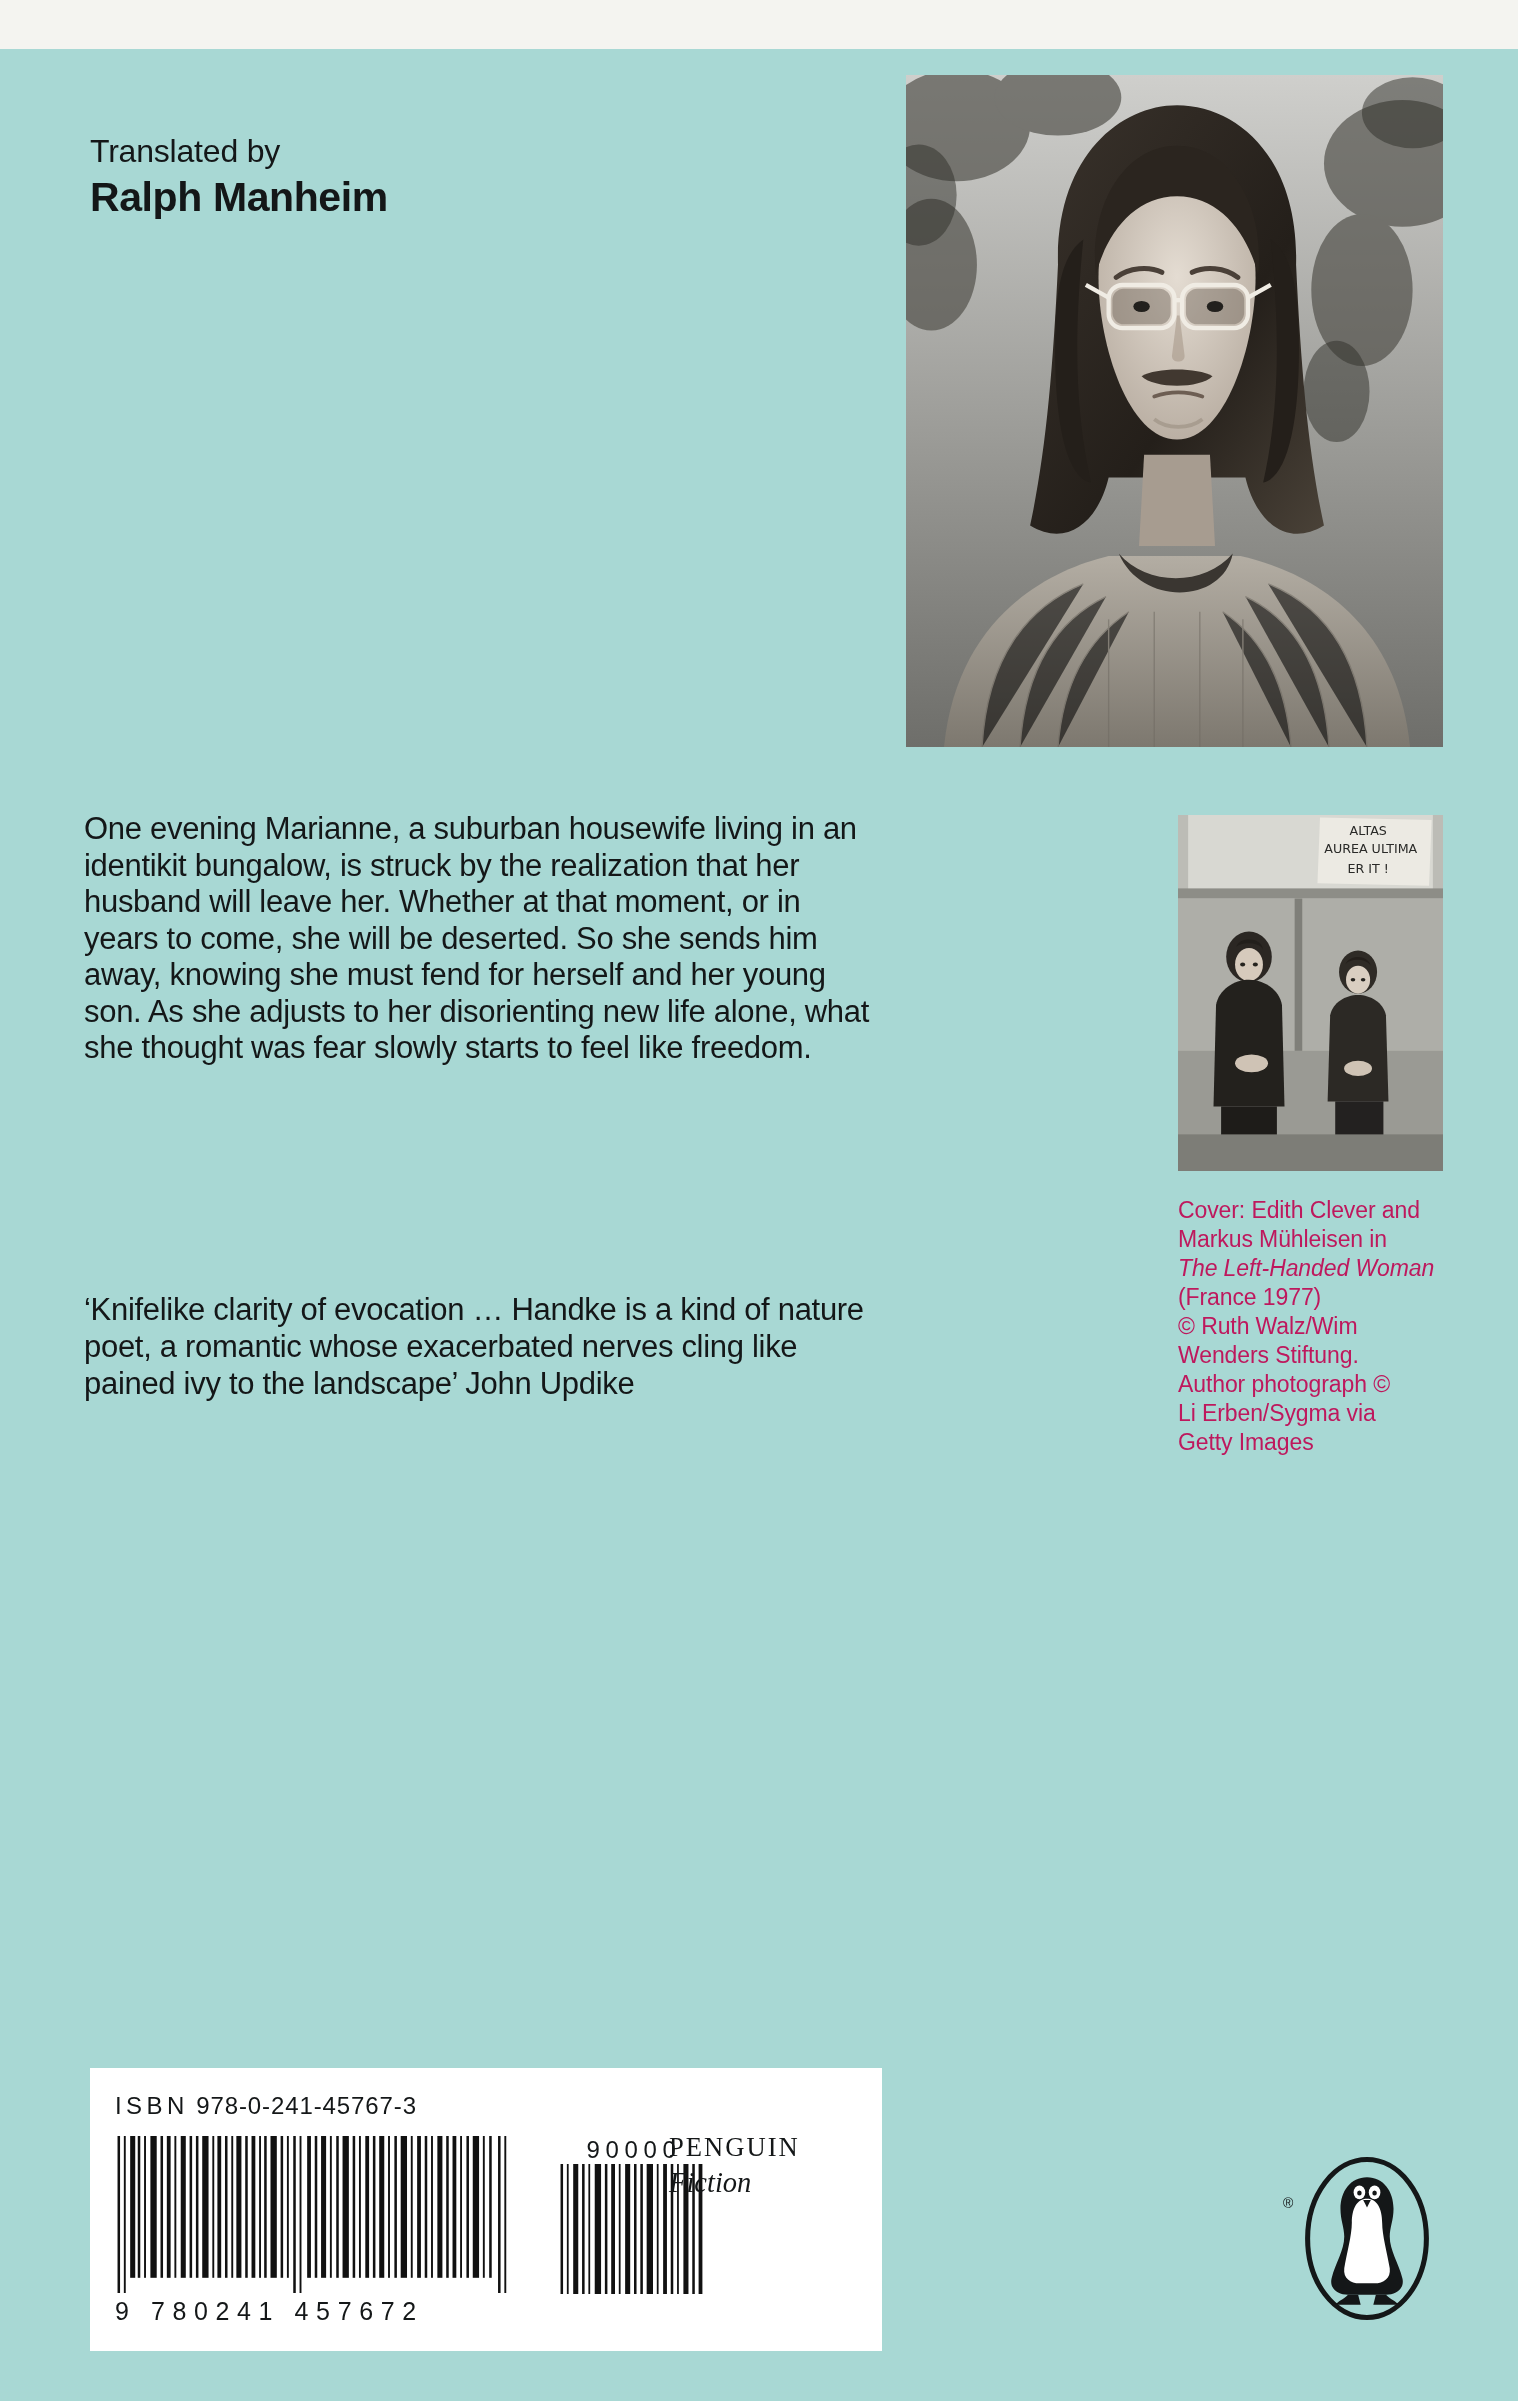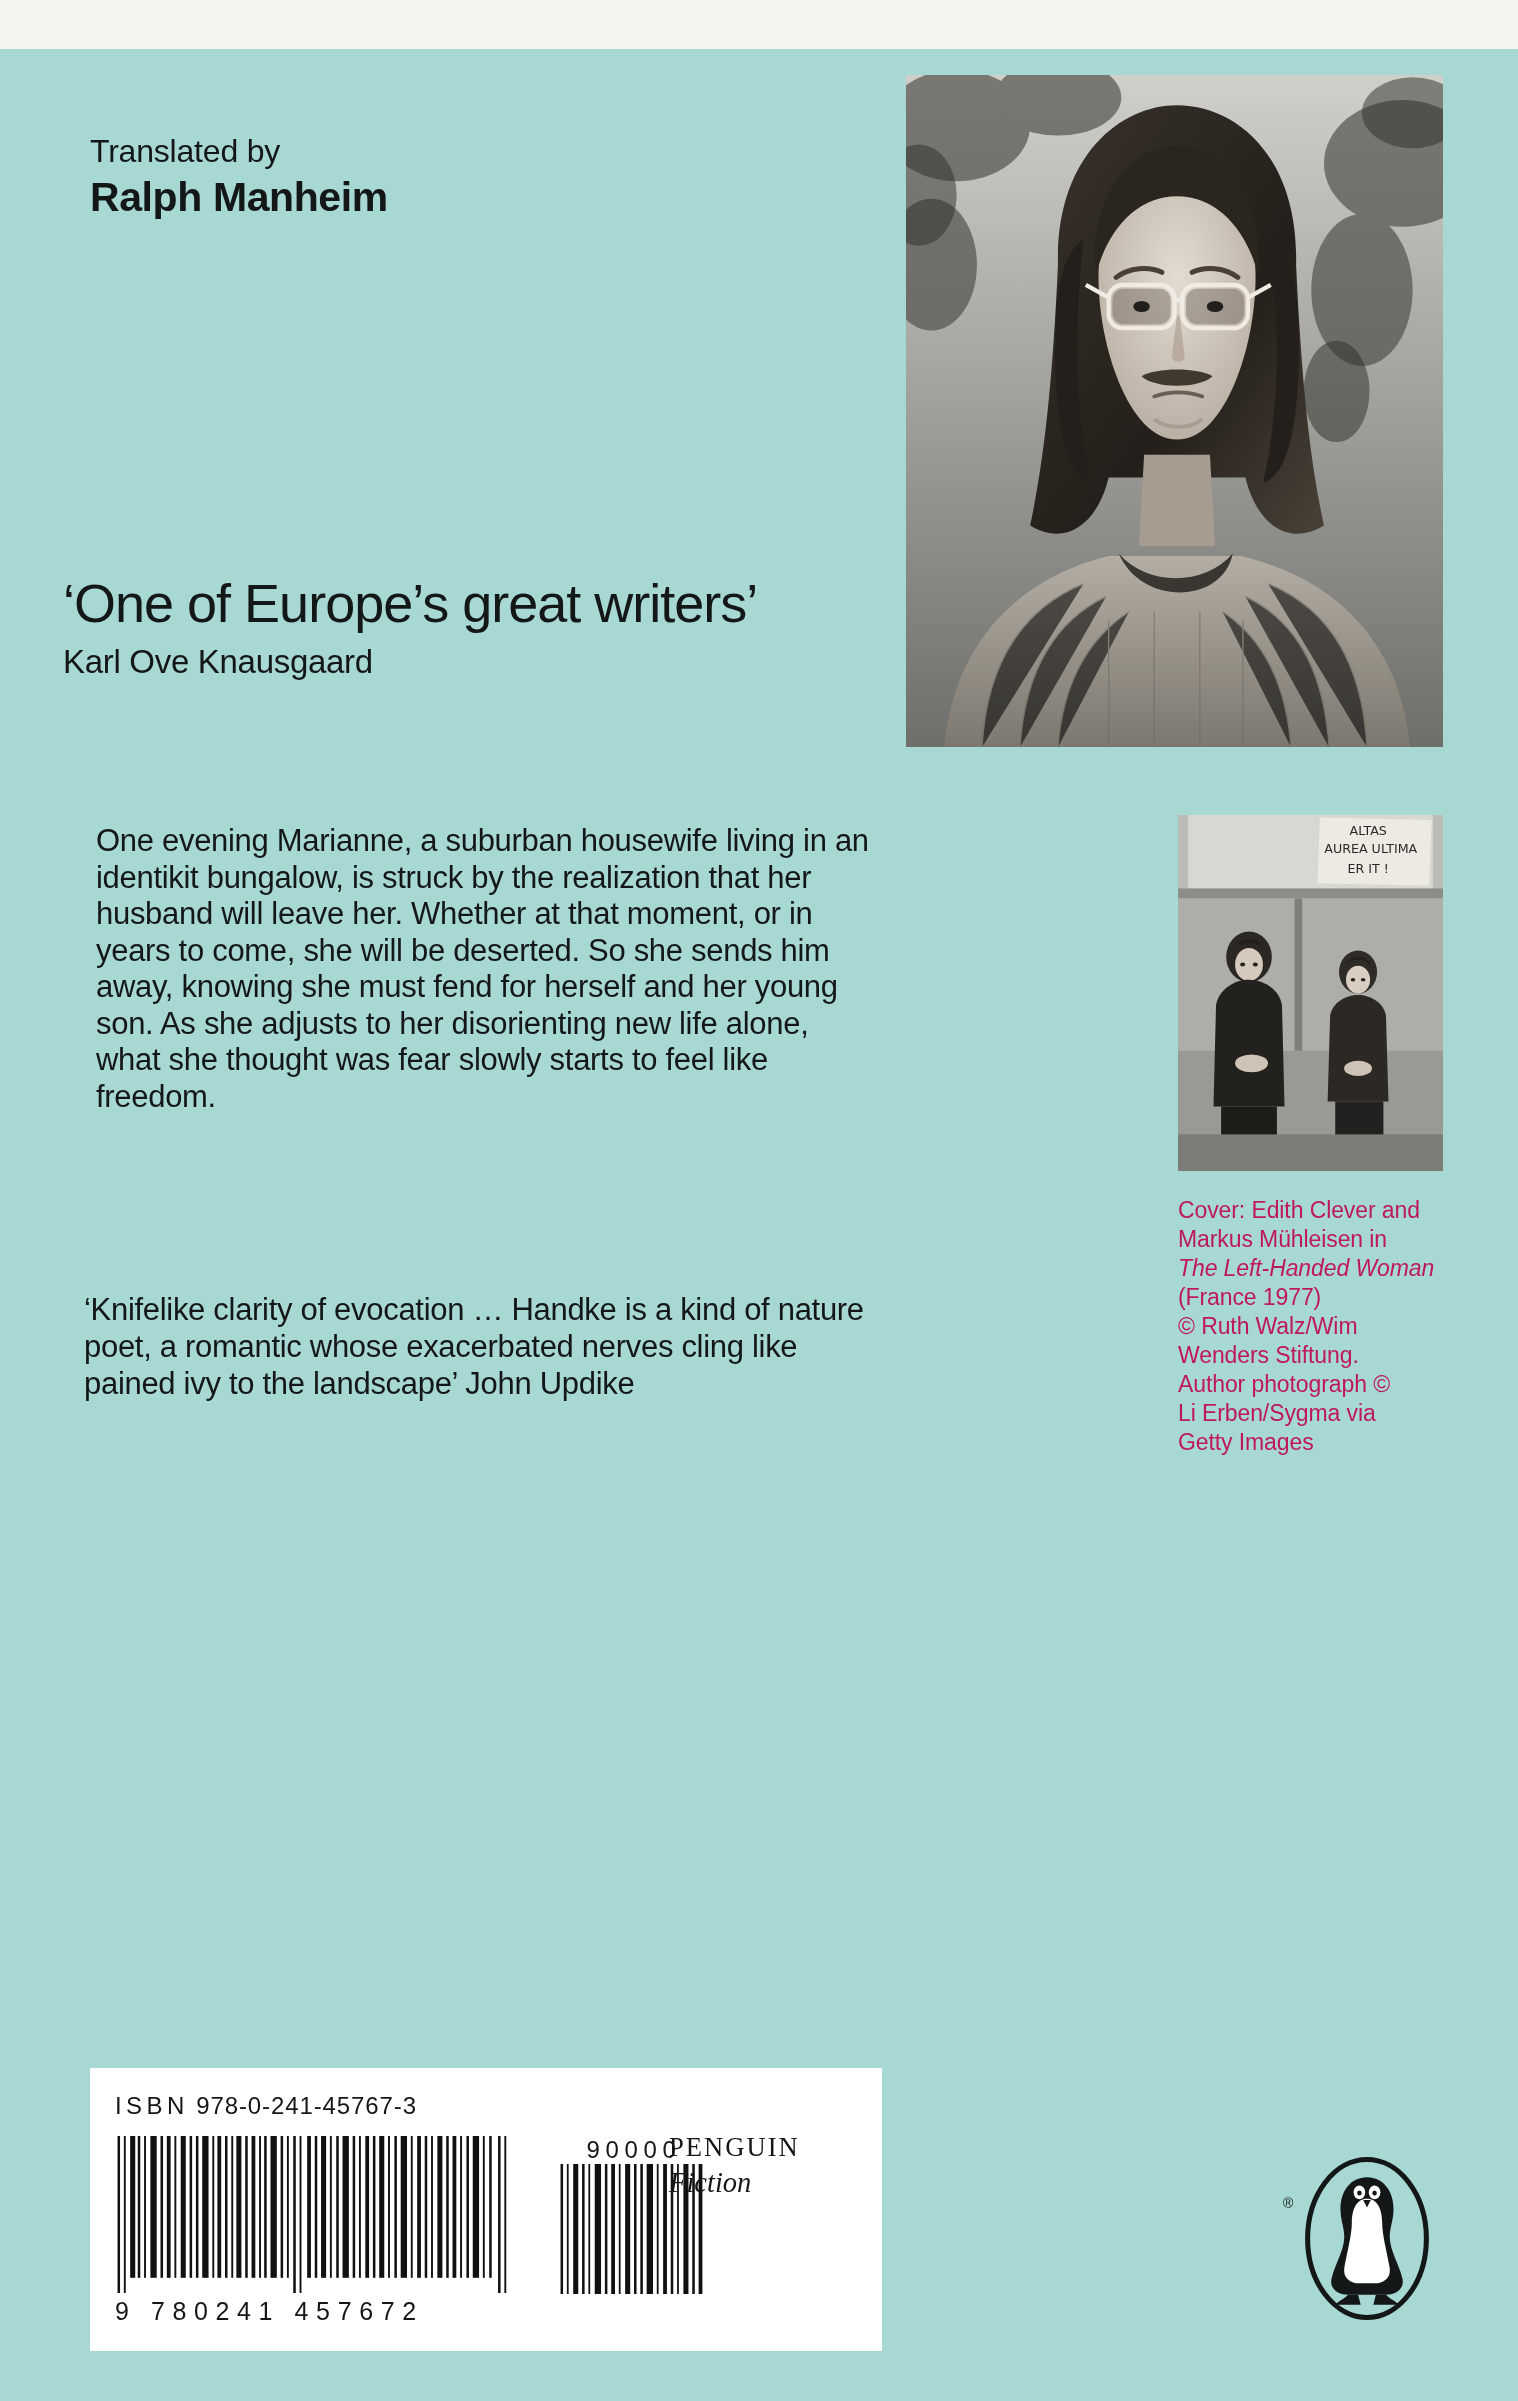--- a/index.html
+++ b/index.html
@@ -74,21 +74,21 @@
   .blurb {
     position: absolute;
     left: 84px;
     top: 811px;
     width: 797px;
     color: #141718;
     font-size: 31px;
     line-height: 1.18;
     letter-spacing: -0.3px;
   }
-  .blurb p { margin: 12px; }
+  .blurb p { margin: 0; }
 
   
   .review {
     position: absolute;
     left: 68px;
     top: 1292px;
     width: 810px;
     color: #141718;
     font-size: 31px;
     line-height: 1.19;
@@ -232,24 +232,20 @@
 
 <div class="book-back">
 
   <div class="top-strip"></div>
 
   <div class="translator">
     <div class="t-line1">Translated by</div>
     <div class="t-line2">Ralph Manheim</div>
   </div>
 
-  <div class="pullquote">
-    <div class="pq-text">‘One of Europe’s great writers’</div>
-    <div class="pq-attrib">Karl Ove Knausgaard</div>
-  </div>
 
   <div class="blurb">
     <p>One evening Marianne, a suburban housewife living in an identikit bungalow, is struck by the realization that her husband will leave her. Whether at that moment, or in years to come, she will be deserted. So she sends him away, knowing she must fend for herself and her young son. As she adjusts to her disorienting new life alone, what she thought was fear slowly starts to feel like freedom.</p>
   </div>
 
   <div class="review">‘Knifelike clarity of evocation … Handke is a kind of nature poet, a romantic whose exacerbated nerves cling like pained ivy to the landscape’  John Updike</div>
 
   <div class="author-photo">
     <svg viewBox="0 0 424 531" preserveAspectRatio="xMidYMid slice" aria-hidden="true">
       <defs>

